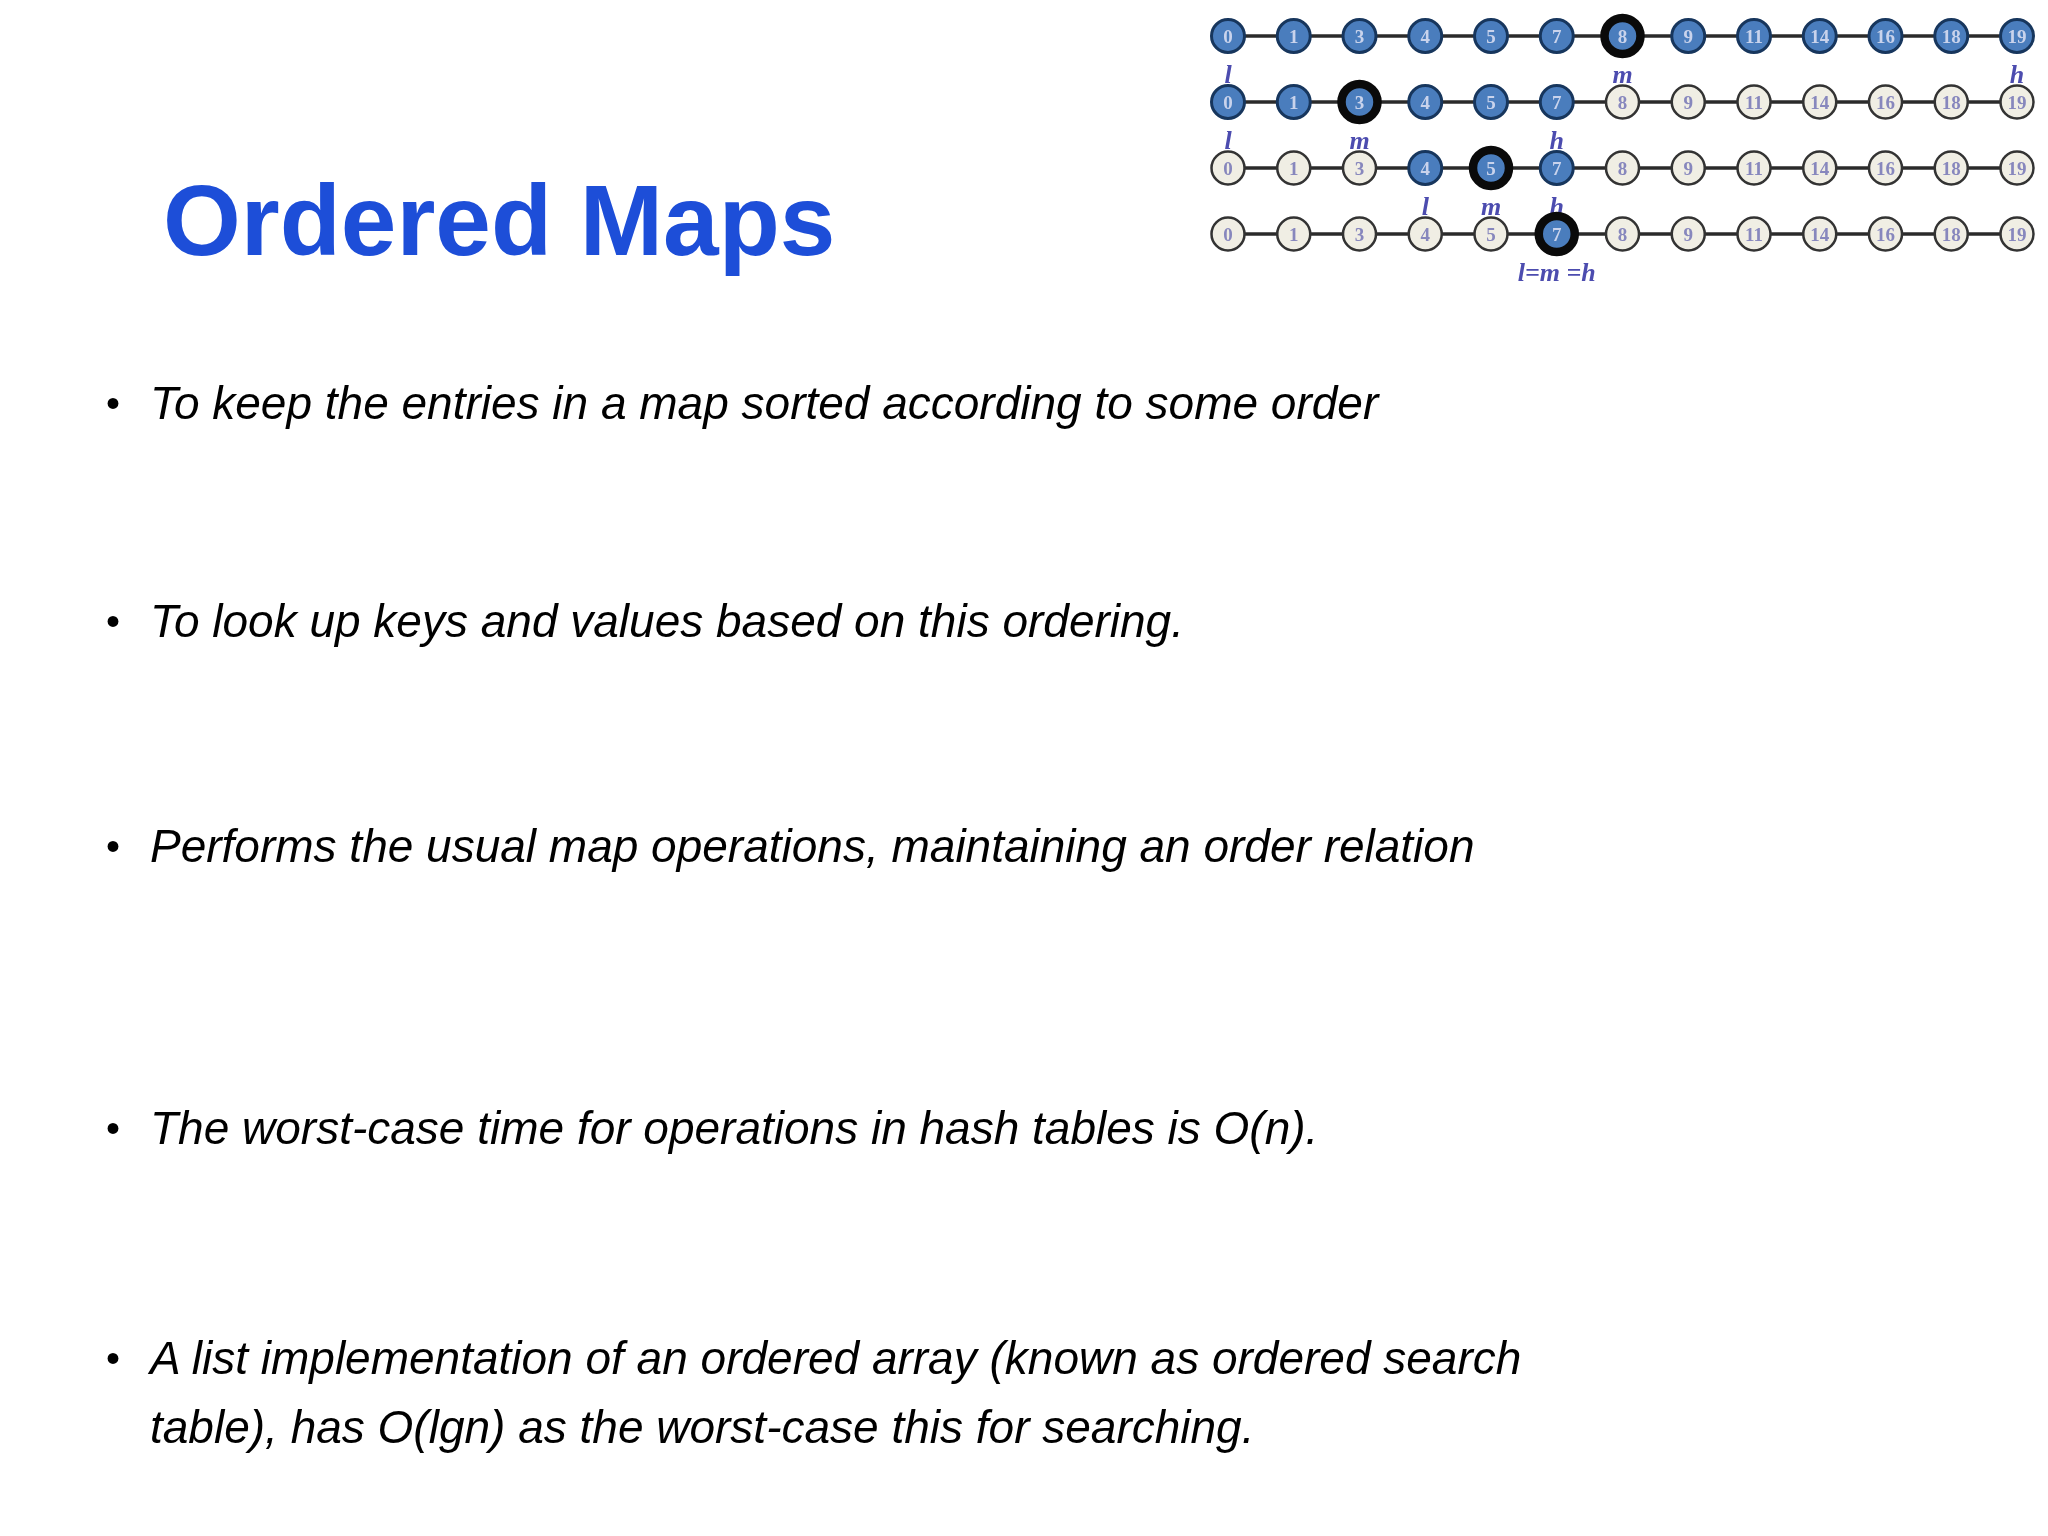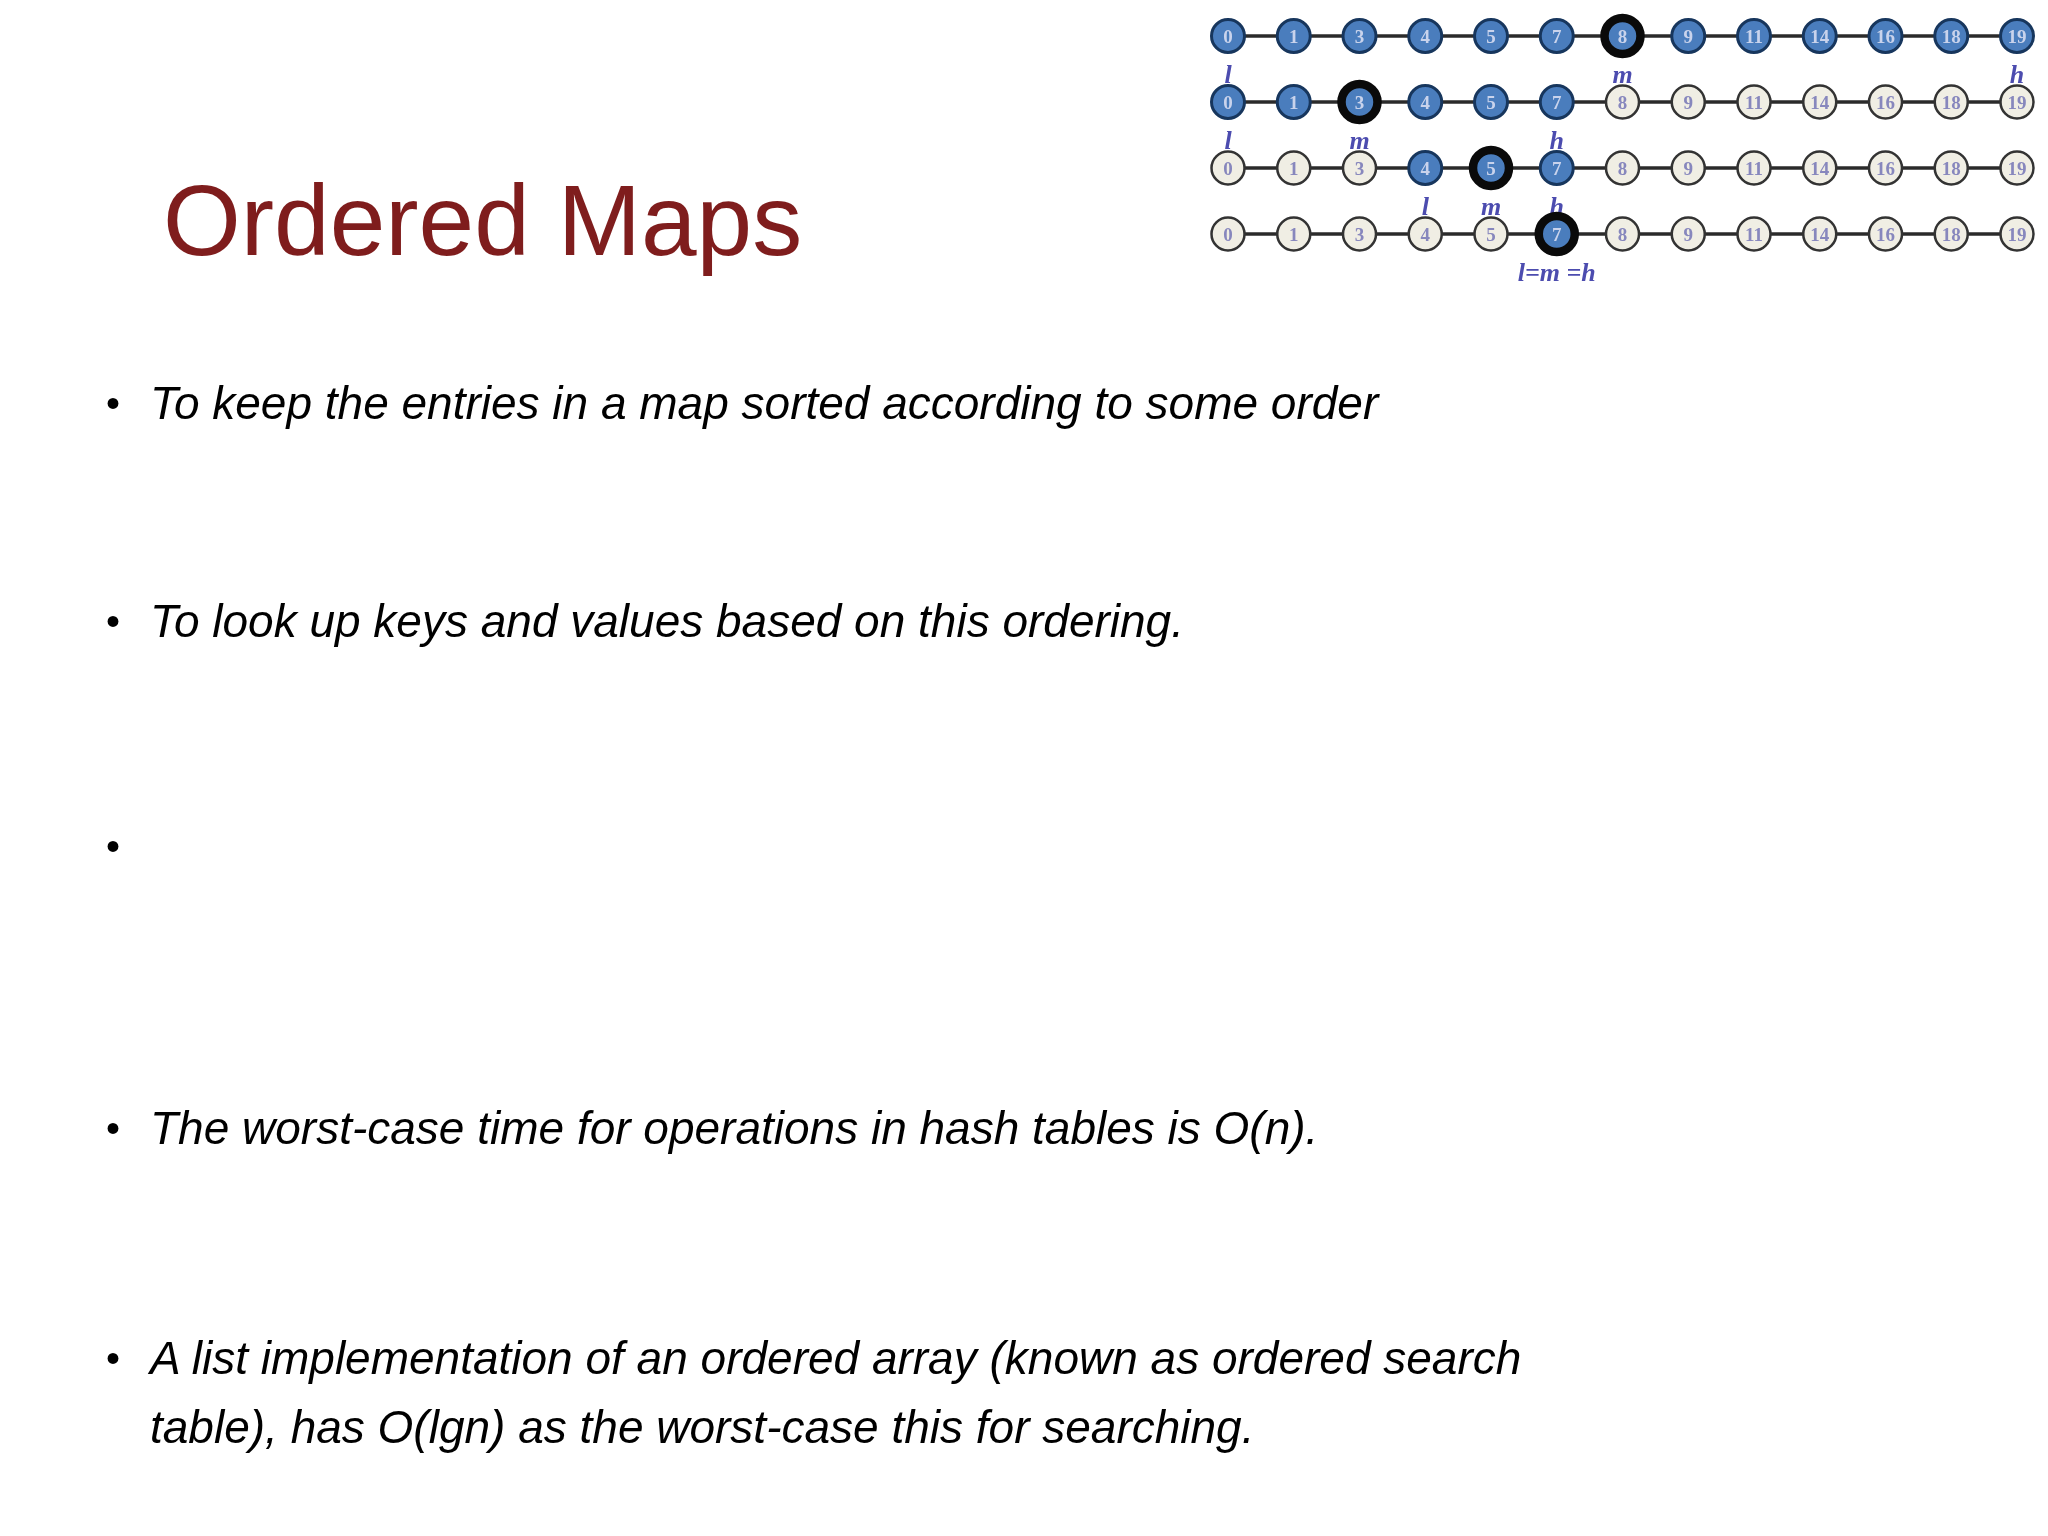--- a/index.html
+++ b/index.html
@@ -15,22 +15,22 @@
     overflow: hidden;
     font-family: "Liberation Sans", sans-serif;
     color: #000000;
   }
   .title {
     position: absolute;
     left: 163px;
     top: 158px;
     font-size: 100px;
     line-height: 1.25;
-    font-weight: 400;
-    color: #7f1d1d;
+    font-weight: 700;
+    color: #1d4ed8;
     white-space: nowrap;
   }
   .diagram-wrap {
     position: absolute;
     left: 1208px;
     top: 0px;
     width: 840px;
     height: 300px;
   }
   .bullet {
@@ -242,20 +242,21 @@
   <div class="bullet b2">
     <span class="dot">•</span>
     <div class="lines">
       <div>To look up keys and values based on this ordering.</div>
     </div>
   </div>
 
   <div class="bullet b3">
     <span class="dot">•</span>
     <div class="lines">
+      <div>Performs the usual map operations, maintaining an order relation</div>
     </div>
   </div>
 
   <div class="bullet b4">
     <span class="dot">•</span>
     <div class="lines">
       <div>The worst-case time for operations in hash tables is O(n).</div>
     </div>
   </div>
 

